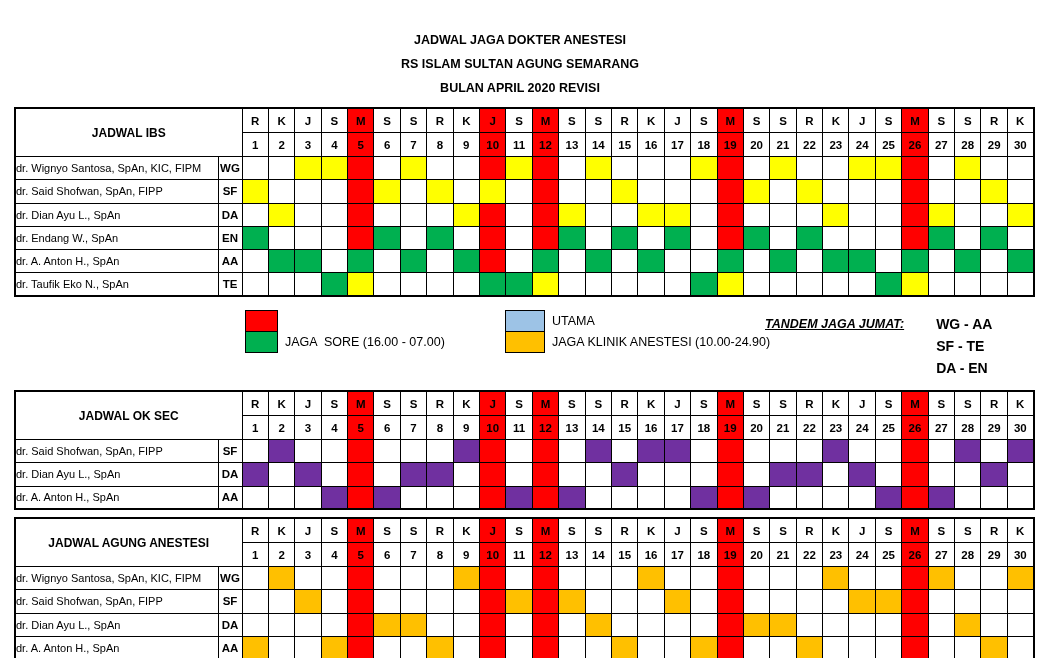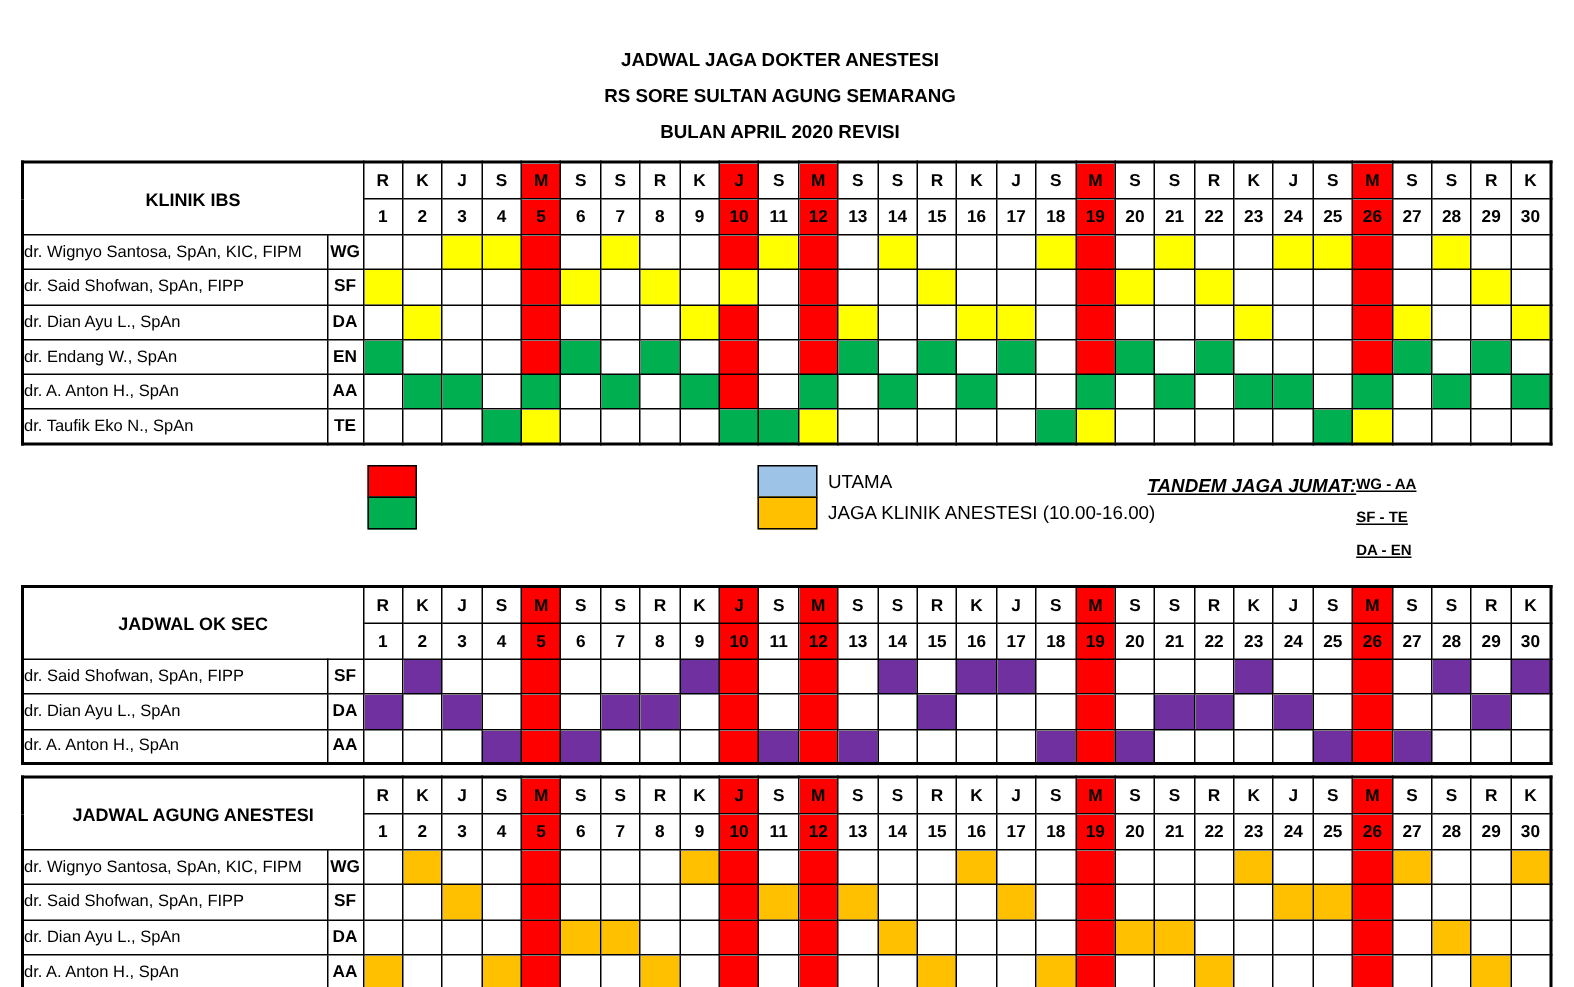--- a/index.html
+++ b/index.html
@@ -20,31 +20,31 @@
   .legend-col{position:absolute;}
   #legend-left{left:245px;top:311px;}
   #legend-right{left:505px;top:311px;}
   .lg-item{display:flex;align-items:stretch;height:22px;margin-top:-1px;}
   .lg-swatch{width:33px;border:1px solid #000;box-sizing:border-box;}
   #legend-right .lg-swatch{width:40px;}
   .lg-label{font-size:12.5px;line-height:22px;padding-left:7px;white-space:pre;}
   #tandem{position:absolute;left:765px;top:313px;display:flex;}
   .tandem-title{font-weight:bold;font-size:12.5px;text-decoration:underline;
         line-height:22px;white-space:nowrap;font-style:italic;}
-  .tandem-pairs{font-weight:bold;font-size:10px;line-height:22px;text-decoration:underline;}
+  .tandem-pairs{margin-left:32px;font-weight:bold;font-size:14px;line-height:22px;}
   .tandem-pair{white-space:nowrap;}
 </style>
 </head>
 <body>
 
 <div class="page">
 
   <div class="title-block">
     <div>JADWAL JAGA DOKTER ANESTESI</div>
-    <div>RS SORE SULTAN AGUNG SEMARANG</div>
+    <div>RS ISLAM SULTAN AGUNG SEMARANG</div>
     <div>BULAN APRIL 2020 REVISI</div>
   </div>
 
   <div id="table-0" class="tblwrap">
       <table class="sched">
         <colgroup>
           <col style="width: 203px;">
           <col style="width: 24px;">
           <col style="width: 26.4px;">
           <col style="width: 26.4px;">
@@ -72,21 +72,21 @@
           <col style="width: 26.4px;">
           <col style="width: 26.4px;">
           <col style="width: 26.4px;">
           <col style="width: 26.4px;">
           <col style="width: 26.4px;">
           <col style="width: 26.4px;">
           <col style="width: 26.4px;">
         </colgroup>
         <thead>
           <tr>
-            <th class="tname" colspan="2" rowspan="2">KLINIK IBS</th>
+            <th class="tname" colspan="2" rowspan="2">JADWAL IBS</th>
             <th class="dl">R</th>
             <th class="dl">K</th>
             <th class="dl">J</th>
             <th class="dl">S</th>
             <th class="dl" style="background: rgb(255, 0, 0);">M</th>
             <th class="dl">S</th>
             <th class="dl">S</th>
             <th class="dl">R</th>
             <th class="dl">K</th>
             <th class="dl" style="background: rgb(255, 0, 0);">J</th>
@@ -352,30 +352,31 @@
         </tbody>
       </table>
     </div>
 
   <div id="legend-left" class="legend-col">
       <div class="lg-item">
         <span class="lg-swatch" style="background: rgb(255, 0, 0);"></span>
       </div>
       <div class="lg-item">
         <span class="lg-swatch" style="background: rgb(0, 176, 80);"></span>
+        <span class="lg-label">JAGA  SORE (16.00 - 07.00)</span>
       </div>
     </div>
   <div id="legend-right" class="legend-col">
       <div class="lg-item">
         <span class="lg-swatch" style="background: rgb(157, 195, 230);"></span>
         <span class="lg-label">UTAMA</span>
       </div>
       <div class="lg-item">
         <span class="lg-swatch" style="background: rgb(255, 192, 0);"></span>
-        <span class="lg-label">JAGA KLINIK ANESTESI (10.00-16.00)</span>
+        <span class="lg-label">JAGA KLINIK ANESTESI (10.00-24.90)</span>
       </div>
     </div>
 
   <div id="tandem">
     <div class="tandem-title">TANDEM JAGA JUMAT:</div>
     <div class="tandem-pairs">
         <div class="tandem-pair">WG - AA</div>
         <div class="tandem-pair">SF - TE</div>
         <div class="tandem-pair">DA - EN</div>
       </div>

